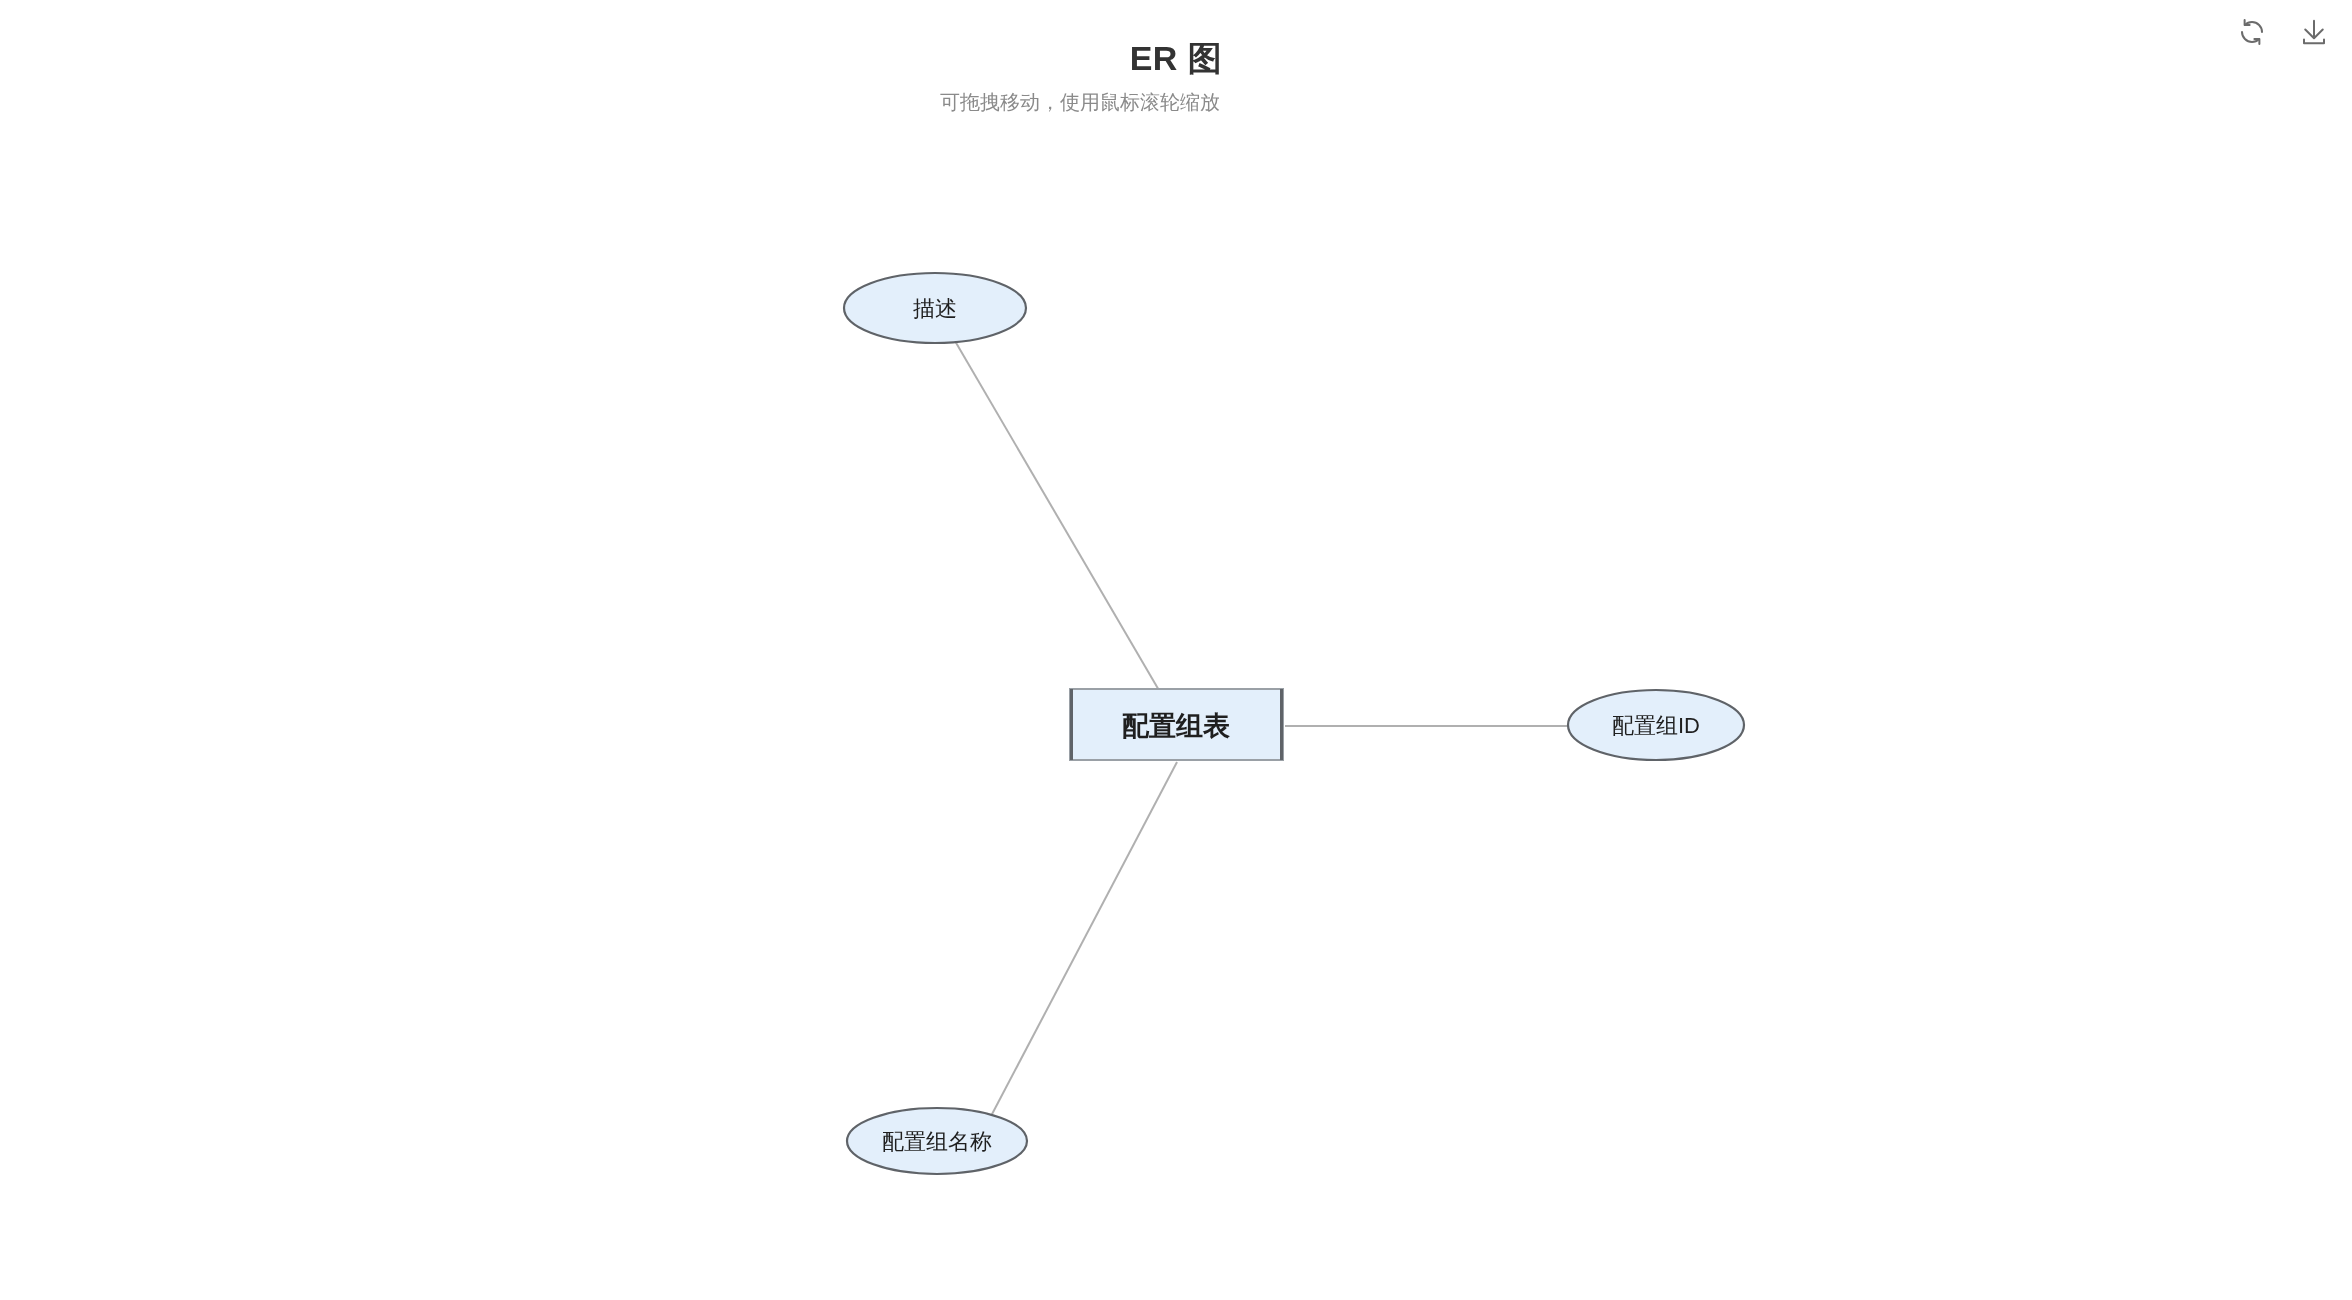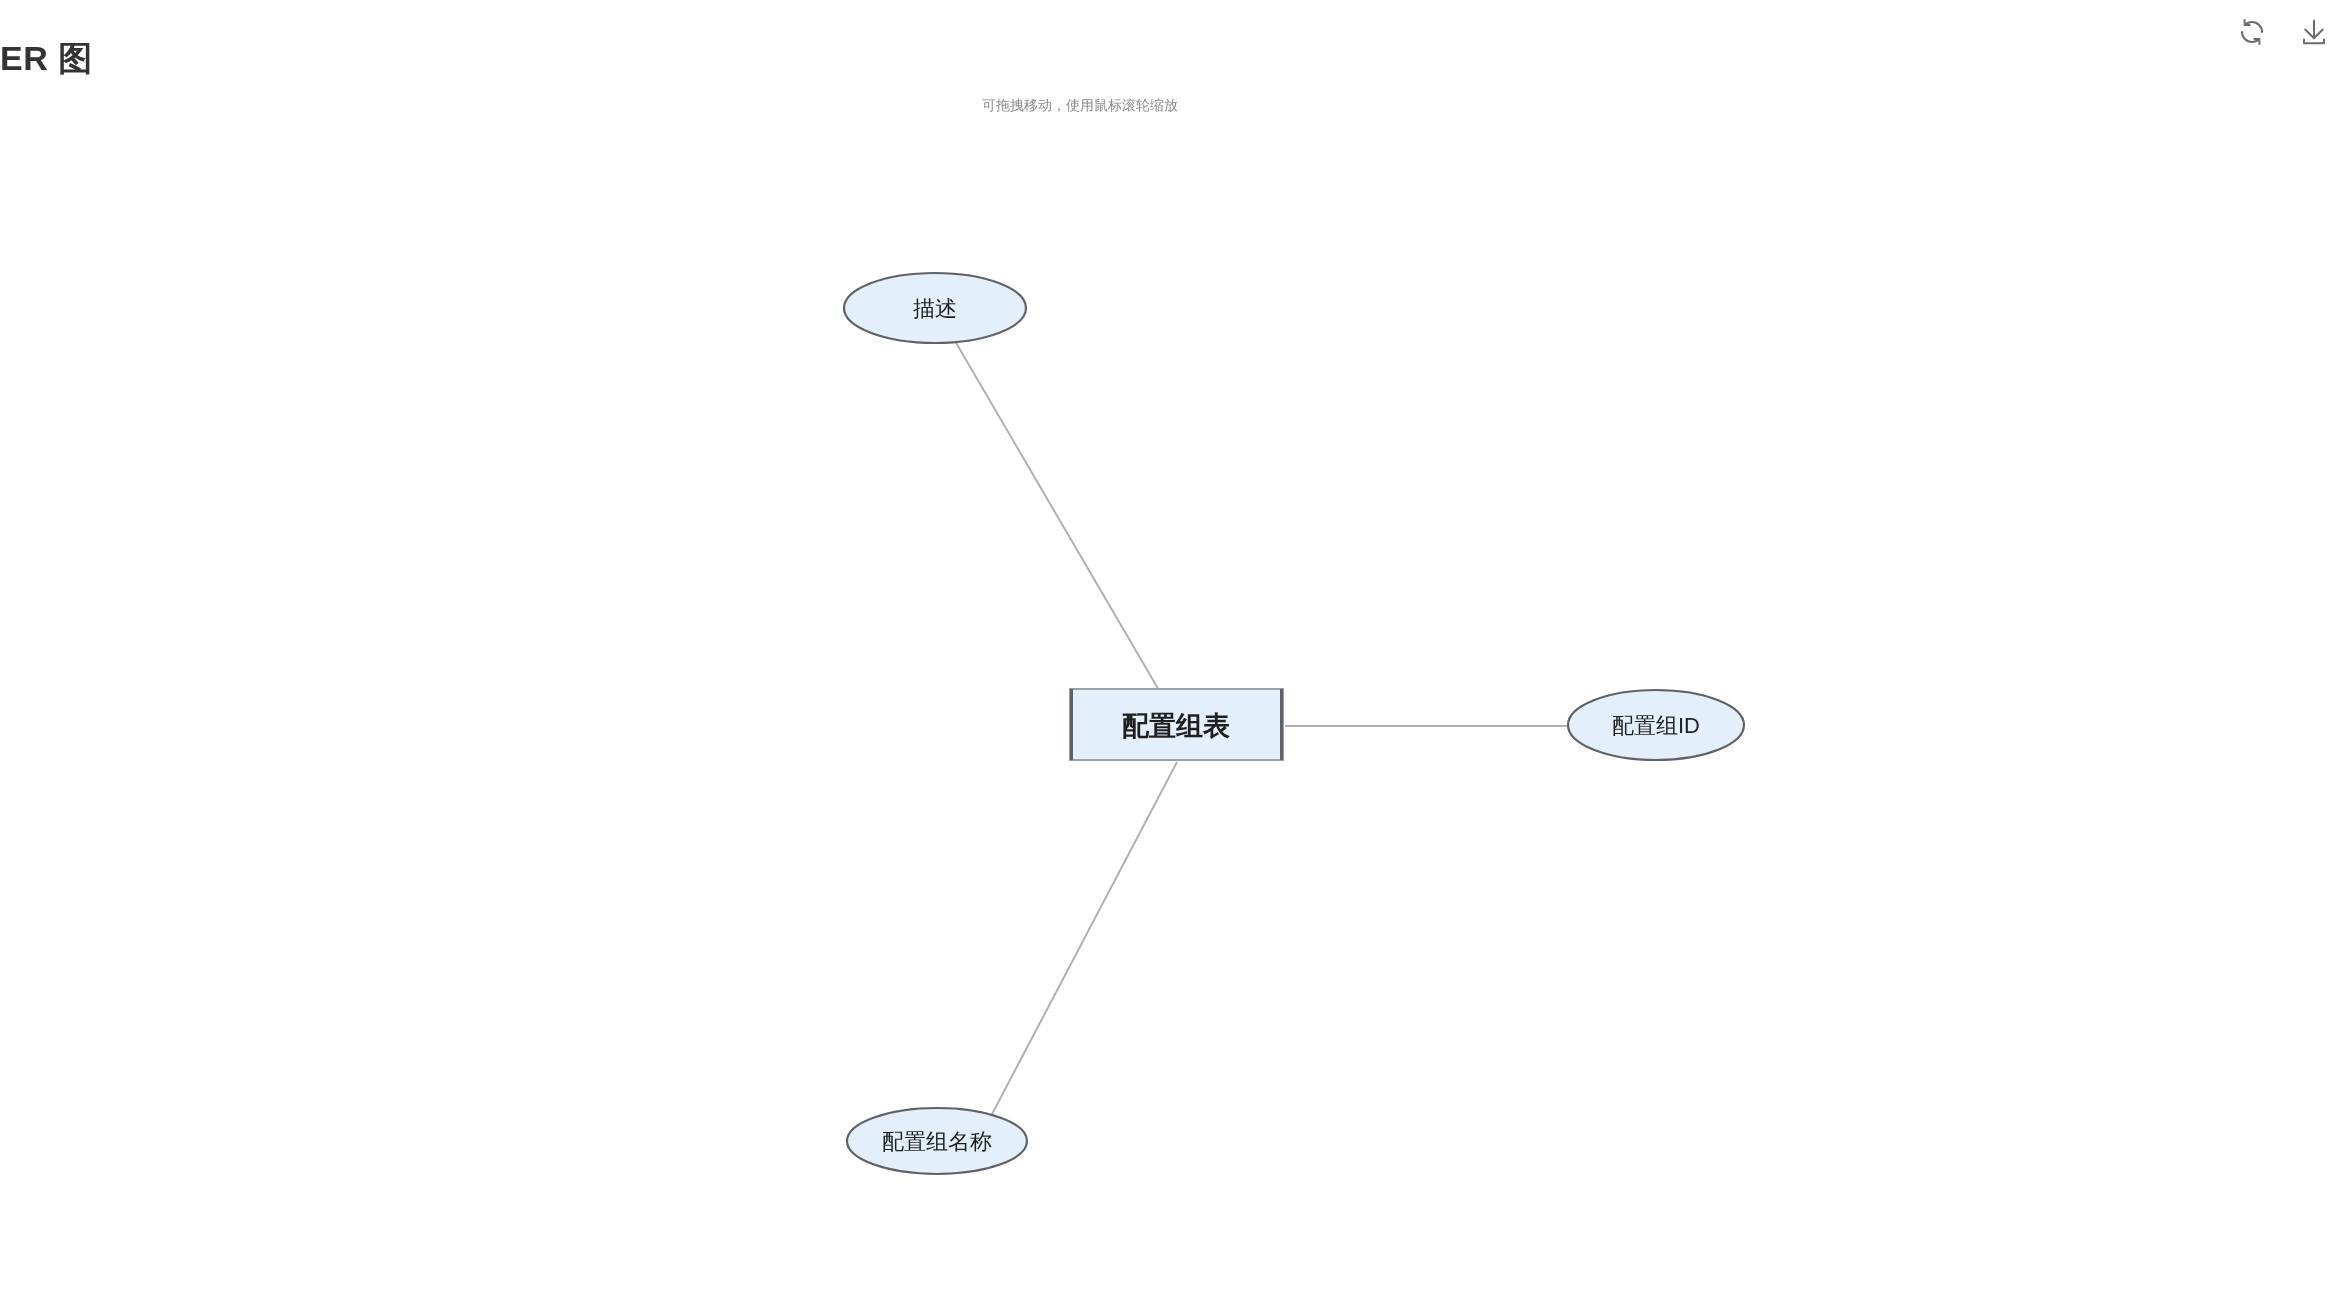--- a/index.html
+++ b/index.html
@@ -22,32 +22,33 @@
     left: 0;
     width: 2352px;
     height: 170px;
     pointer-events: none;
   }
   #page-title {
     position: absolute;
     top: 36px;
     left: 0;
     width: 2352px;
+    text-align: center;
     font-size: 34px;
     font-weight: bold;
     color: #333333;
     letter-spacing: 0.5px;
   }
   #page-subtitle {
     position: absolute;
-    top: 97px;
+    top: 89px;
     left: 0;
     width: 2160px;
     text-align: center;
-    font-size: 14px;
+    font-size: 20px;
     font-weight: normal;
     color: #8a8a8a;
   }
 
   
   #toolbar {
     position: absolute;
     top: 12px;
     right: 18px;
     display: flex;

